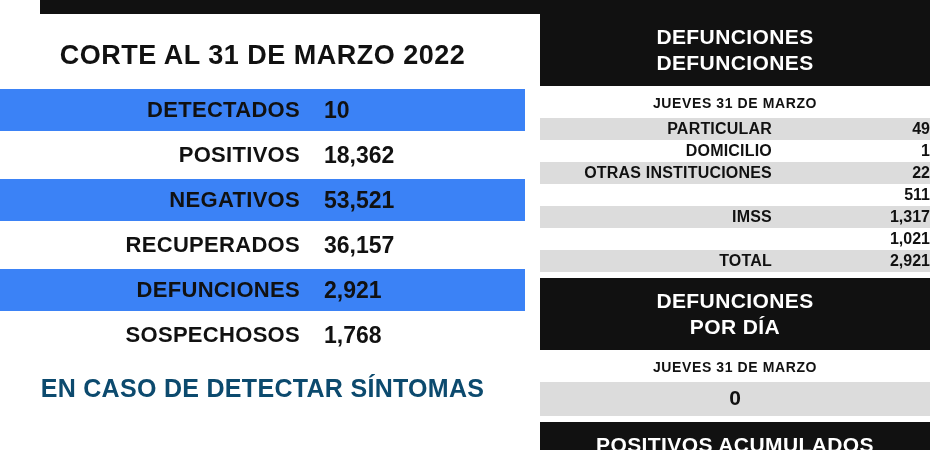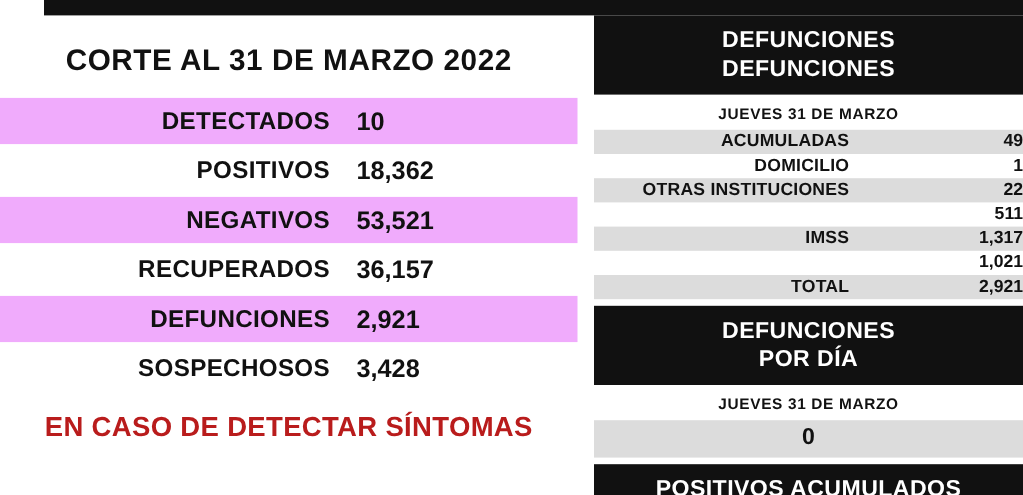--- a/index.html
+++ b/index.html
@@ -47,21 +47,21 @@
     margin-top: 26px;
     margin-bottom: 18px;
   }
   .stat-row {
     display: flex;
     align-items: center;
     height: 42px;
     margin: 3px 0;
   }
   .stat-row.shaded {
-    background: #f0abfc;
+    background: #3b82f6;
   }
   .stat-label {
     flex: 0 0 300px;
     text-align: right;
     padding-right: 24px;
     font-size: 22px;
     font-weight: bold;
     color: #111111;
     letter-spacing: 0.3px;
   }
@@ -69,21 +69,21 @@
     flex: 1 1 auto;
     text-align: left;
     font-size: 23px;
     font-weight: bold;
     color: #111111;
   }
   .left-footer {
     text-align: center;
     font-size: 25px;
     font-weight: bold;
-    color: #b91c1c;
+    color: #0c4a6e;
     letter-spacing: 0.3px;
     margin-top: 18px;
   }
 
   
   .right-col {
     position: absolute;
     left: 540px;
     top: 14px;
     width: 390px;
@@ -169,36 +169,36 @@
       <div class="stat-value">36,157</div>
     </div>
 
     <div class="stat-row shaded">
       <div class="stat-label">DEFUNCIONES</div>
       <div class="stat-value">2,921</div>
     </div>
 
     <div class="stat-row">
       <div class="stat-label">SOSPECHOSOS</div>
-      <div class="stat-value">3,428</div>
+      <div class="stat-value">1,768</div>
     </div>
 
     <div class="left-footer">EN CASO DE DETECTAR SÍNTOMAS</div>
   </div>
 
   <div class="right-col">
 
     <div class="blk-header">
       <span class="l2">DEFUNCIONES</span>
       <span class="l2">DEFUNCIONES</span>
     </div>
     <div class="sub-date">JUEVES 31 DE MARZO</div>
 
     <div class="drow shaded">
-      <div class="d-label">ACUMULADAS</div>
+      <div class="d-label">PARTICULAR</div>
       <div class="d-value">49</div>
     </div>
     <div class="drow">
       <div class="d-label">DOMICILIO</div>
       <div class="d-value">1</div>
     </div>
     <div class="drow shaded">
       <div class="d-label">OTRAS INSTITUCIONES</div>
       <div class="d-value">22</div>
     </div>

